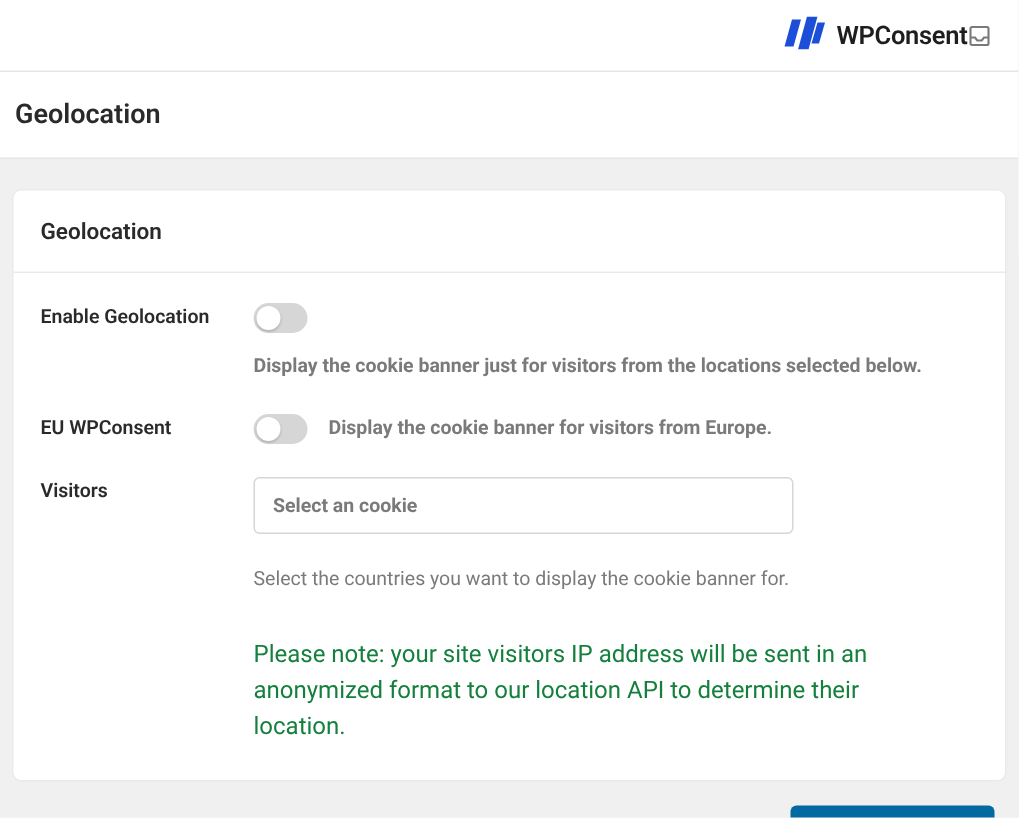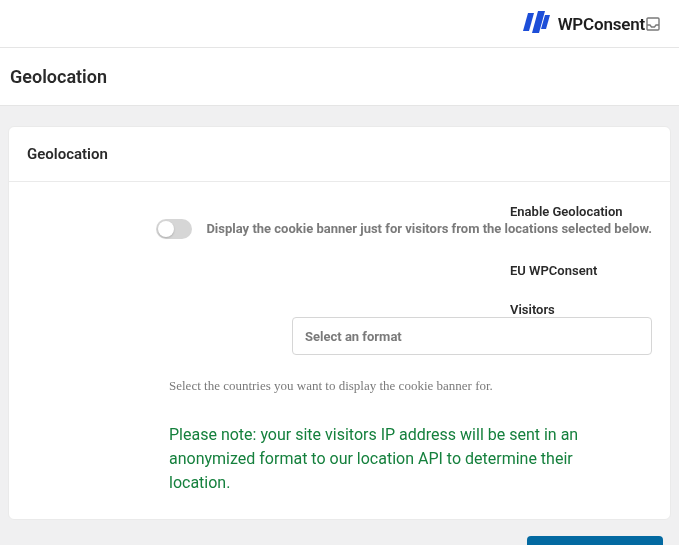--- a/index.html
+++ b/index.html
@@ -38,21 +38,21 @@
       border-radius: 6px;
     }
     .card-header {
       padding: 18px 18px;
       border-bottom: 1px solid #eaeaea;
       font-size: 15px;
       font-weight: 600;
       color: #2a2a2a;
     }
     .card-body { padding: 20px 18px 24px 18px; }
-    .row { display: flex; align-items: flex-end; margin-bottom: 22px; flex-direction: column; }
+    .row { display: flex; align-items: flex-start; margin-bottom: 22px; }
     .row:last-of-type { margin-bottom: 0; }
     .row-label {
       width: 142px;
       flex-shrink: 0;
       font-size: 13px;
       font-weight: 600;
       color: #2a2a2a;
       padding-top: 2px;
     }
     .row-content { flex: 1; display: flex; align-items: center; gap: 14px; flex-wrap: wrap; font-weight: bold; }
@@ -87,21 +87,21 @@
       border: 1px solid #d6d6d6;
       border-radius: 4px;
       background: #fff;
       display: flex;
       align-items: center;
       padding: 0 12px;
       font-size: 13px;
       color: #7a7a7a;
       cursor: text;
     }
-    .helper-block { margin-left: 142px; margin-top: 18px; font-family: Liberation Serif, serif; }
+    .helper-block { margin-left: 142px; margin-top: 18px; }
     .helper-block .desc { margin-bottom: 28px; }
     .note {
       font-size: 16px;
       color: #15803d;
       line-height: 1.5;
       margin-left: 142px;
       max-width: 450px;
     }
     .footer {
       padding: 16px 8px 8px 8px;
@@ -151,27 +151,31 @@
       <div class="row">
         <div class="row-label">Enable Geolocation</div>
         <div class="row-content">
           <div class="toggle"></div>
           <span class="desc">Display the cookie banner just for visitors from the locations selected below.</span>
         </div>
       </div>
 
       <div class="row">
         <div class="row-label">EU WPConsent</div>
+        <div class="row-content">
+          <div class="toggle"></div>
+          <span class="desc">Display the cookie banner for visitors from Europe.</span>
+        </div>
       </div>
 
       <div class="row">
         <div class="row-label">Visitors</div>
         <div class="row-content">
           <div class="select-box">
-            <span>Select an format</span>
+            <span>Select an cookie</span>
           </div>
         </div>
       </div>
 
       <div class="helper-block">
         <div class="desc">Select the countries you want to display the cookie banner for.</div>
       </div>
 
       <div class="note">Please note: your site visitors IP address will be sent in an anonymized format to our location API to determine their location.</div>
 

